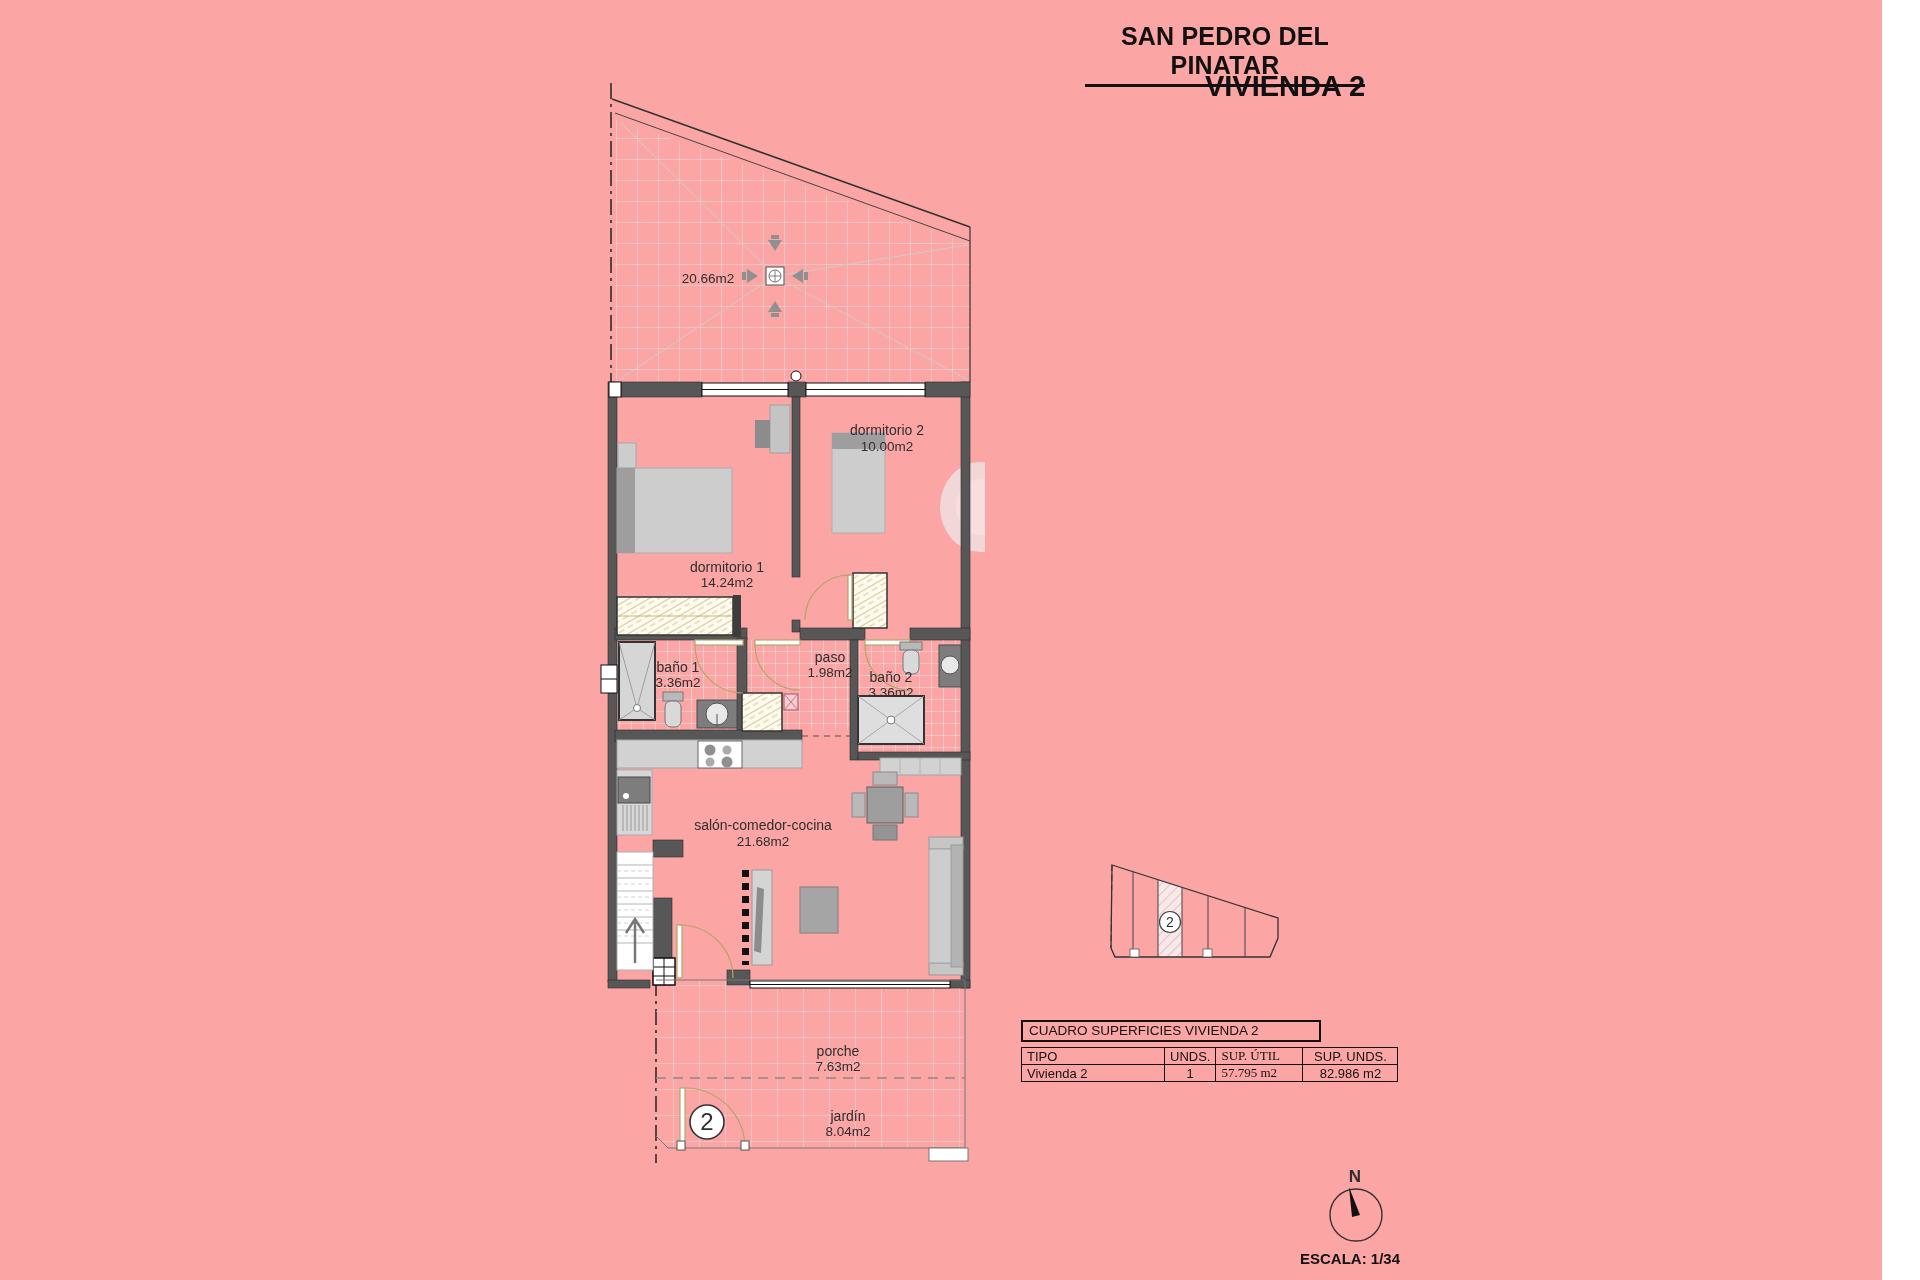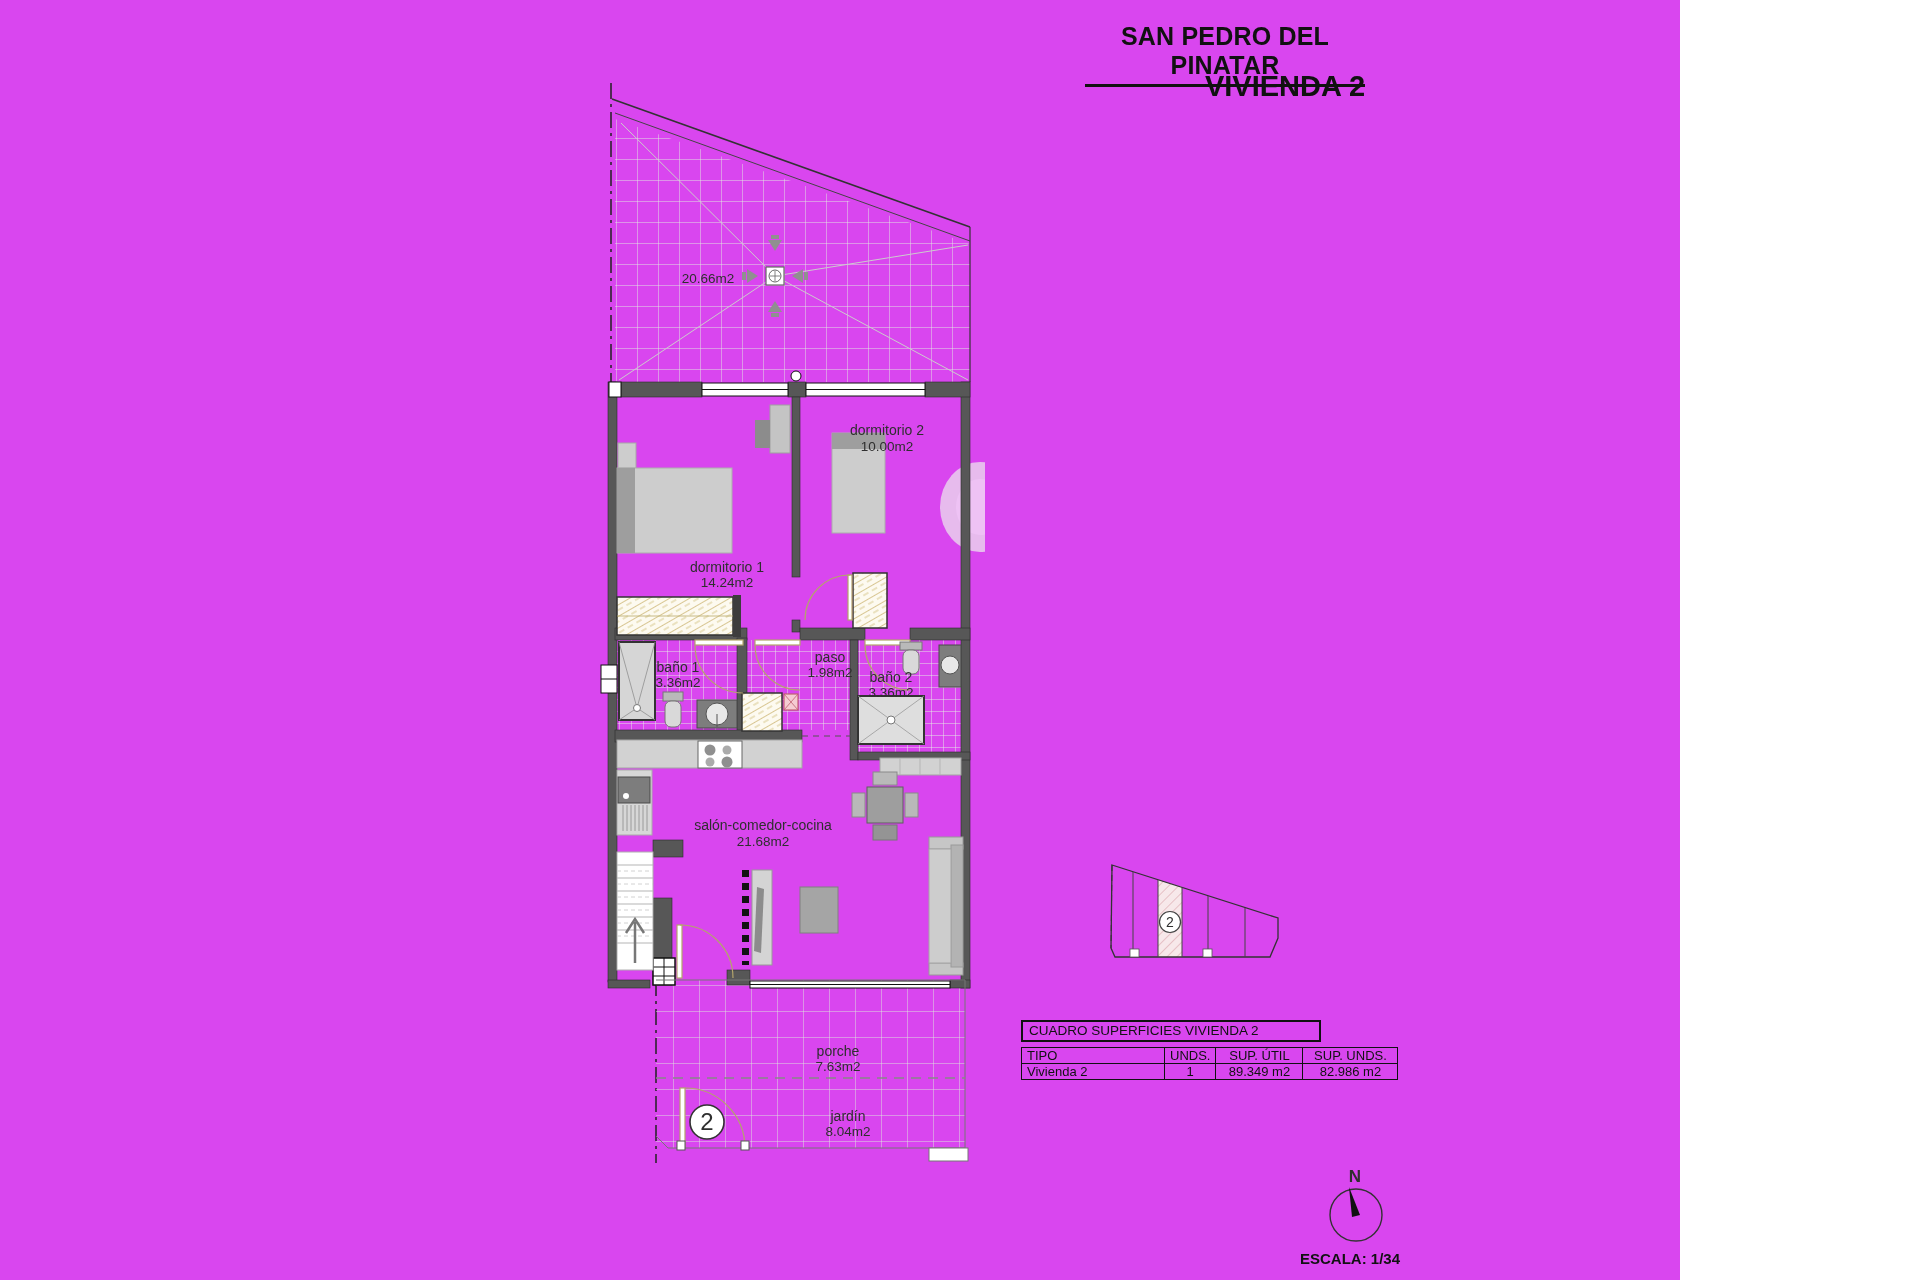--- a/index.html
+++ b/index.html
@@ -1,35 +1,35 @@
 <!DOCTYPE html>
 <html><head>
 <meta charset="utf-8">
 <style>
   html,body{margin:0;padding:0;background:#fff;}
-  .page{position:relative;width:1680px;height:1280px;background:#d946ef;
+  .page{position:relative;width:1882px;height:1280px;background:#fca5a5;
         font-family:"Liberation Sans",sans-serif;overflow:hidden;}
   .loc-title{position:absolute;left:1085px;top:22px;width:280px;text-align:center;
         font-size:25px;font-weight:bold;color:#111;border-bottom:3px solid #111;
         padding-bottom:4px;letter-spacing:.2px;}
   .unit-title{position:absolute;left:1170px;top:70px;width:230px;text-align:center;
         font-size:29px;font-weight:bold;color:#111;}
   .plan-svg{position:absolute;left:595px;top:75px;}
   .keyplan-svg{position:absolute;left:1093px;top:852px;}
   .compass-svg{position:absolute;left:1315px;top:1162px;}
   .scale-label{position:absolute;left:1285px;top:1250px;width:130px;text-align:center;
         font-size:15px;font-weight:bold;color:#111;}
   .table-wrap{position:absolute;left:1021px;top:1020px;}
   .tbl-title{display:inline-block;border:2px solid #111;padding:1px 10px 2px 6px;
         font-size:13.5px;font-weight:normal;color:#111;min-width:280px;}
   table.surf{border-collapse:collapse;margin-top:5px;}
   table.surf td{border:1.5px solid #111;font-size:13px;color:#111;padding:0 5px;height:15px;}
   td.c-tipo{width:132px;text-align:left;margin-top:20px;}
   td.c-unds{width:40px;text-align:center;}
-  td.c-util{width:76px;text-align:center;}
+  td.c-util{width:76px;font-family:Liberation Serif, serif;}
   td.c-const{width:84px;text-align:center;}
   text{font-family:"Liberation Sans",sans-serif;fill:#2f2f2f;}
   .roomlbl{font-size:14px;}
   .arealbl{font-size:13.5px;}
 </style>
 </head>
 <body>
 
 <div class="page">
 
@@ -319,21 +319,21 @@
       <tbody>
           <tr>
         <td class="c-tipo">TIPO</td>
         <td class="c-unds">UNDS.</td>
         <td class="c-util">SUP. ÚTIL</td>
         <td class="c-const">SUP. UNDS.</td>
       </tr>
       <tr>
         <td class="c-tipo">Vivienda 2</td>
         <td class="c-unds">1</td>
-        <td class="c-util">89.349 m2</td>
+        <td class="c-util">57.795 m2</td>
         <td class="c-const">82.986 m2</td>
       </tr>
     </tbody>
       </table>
   </div>
 
   <svg class="compass-svg" width="90" height="90" viewBox="0 0 90 90">
     <text x="40" y="20" text-anchor="middle" font-size="17" font-weight="bold" fill="#111">N</text>
     <circle cx="41" cy="53" r="26" fill="none" stroke="#333" stroke-width="1.4"></circle>
     <polygon points="37,55 45,53 34,25" fill="#111"></polygon>

